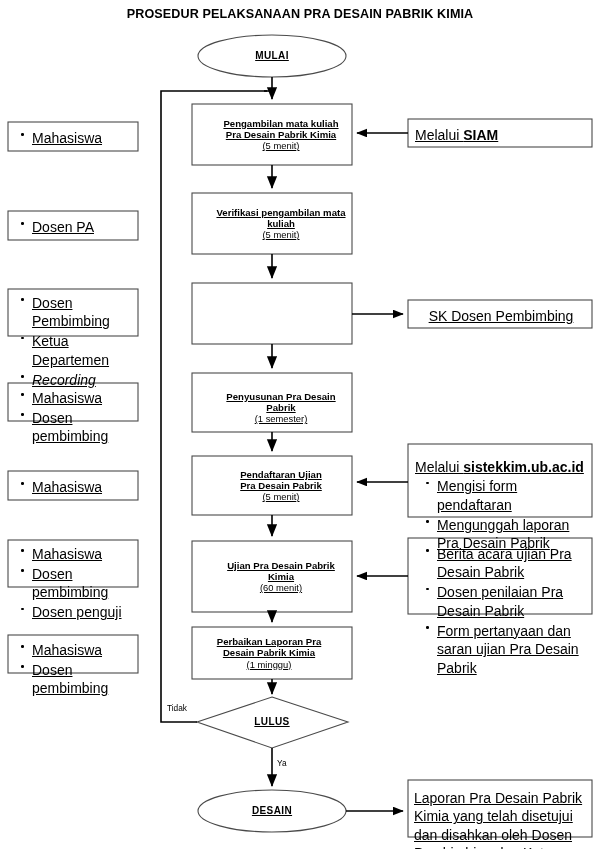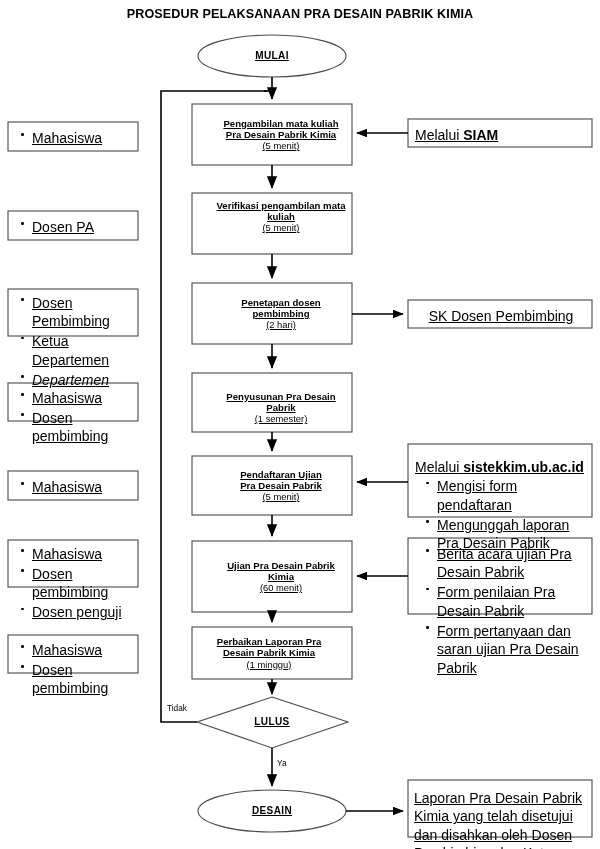--- a/index.html
+++ b/index.html
@@ -198,31 +198,26 @@
   <div class="txt decision-text" style="left:212px; top:707px; width:120px; height:30px;">LULUS</div>
   <div class="edge-label" style="left:167px; top:703px;">Tidak</div>
   <div class="edge-label" style="left:277px; top:758px;">Ya</div>
 
   <div class="txt node-text" style="left:194px; top:106px; width:156px; height:57px;">
     <span>Pengambilan mata kuliah</span>
     <span>Pra Desain Pabrik Kimia</span>
     <span class="dur">(5 menit)</span>
   </div>
 
-  <div class="txt node-text" style="left:194px; top:188px; width:156px; height:57px;">
+  <div class="txt node-text" style="left:194px; top:195px; width:156px; height:57px;">
     <span>Verifikasi pengambilan mata</span>
     <span>kuliah</span>
     <span class="dur">(5 menit)</span>
   </div>
 
-  <div class="txt node-text" style="left:194px; top:285px; width:156px; height:57px;">
-    <span>Penetapan dosen</span>
-    <span>pembimbing</span>
-    <span class="dur">(2 hari)</span>
-  </div>
 
   <div class="txt node-text" style="left:194px; top:375px; width:156px; height:65px;">
     <span>Penyusunan Pra Desain</span>
     <span>Pabrik</span>
     <span class="dur">(1 semester)</span>
   </div>
 
   <div class="txt node-text" style="left:194px; top:458px; width:156px; height:55px;">
     <span>Pendaftaran Ujian</span>
     <span>Pra Desain Pabrik</span>
@@ -250,21 +245,21 @@
   <div class="txt actor-box" style="left:10px; top:218px; width:126px;">
     <ul class="bullets">
       <li>Dosen PA</li>
     </ul>
   </div>
 
   <div class="txt actor-box" style="left:10px; top:294px; width:126px;">
     <ul class="bullets">
       <li>Dosen Pembimbing</li>
       <li>Ketua Departemen</li>
-      <li class="italic">Departemen</li>
+      <li class="italic">Recording</li>
     </ul>
   </div>
 
   <div class="txt actor-box" style="left:10px; top:389px; width:126px;">
     <ul class="bullets">
       <li>Mahasiswa</li>
       <li>Dosen pembimbing</li>
     </ul>
   </div>
 
@@ -301,21 +296,21 @@
     <p class="side-lead"><span>Melalui </span><span class="bold">sistekkim.ub.ac.id</span></p>
     <ul class="bullets">
       <li>Mengisi form pendaftaran</li>
       <li>Mengunggah laporan Pra Desain Pabrik</li>
     </ul>
   </div>
 
   <div class="txt side-box" style="left:415px; top:545px; width:172px;">
     <ul class="bullets">
       <li>Berita acara ujian Pra Desain Pabrik</li>
-      <li>Form penilaian Pra Desain Pabrik</li>
+      <li>Dosen penilaian Pra Desain Pabrik</li>
       <li>Form pertanyaan dan saran ujian Pra Desain Pabrik</li>
     </ul>
   </div>
 
   <div class="txt side-box" style="left:414px; top:789px; width:174px;">
     <p class="side-lead">Laporan Pra Desain Pabrik Kimia yang telah disetujui dan disahkan oleh Dosen Pembimbing dan Ketua Departemen</p>
   </div>
 
 </div>
 

